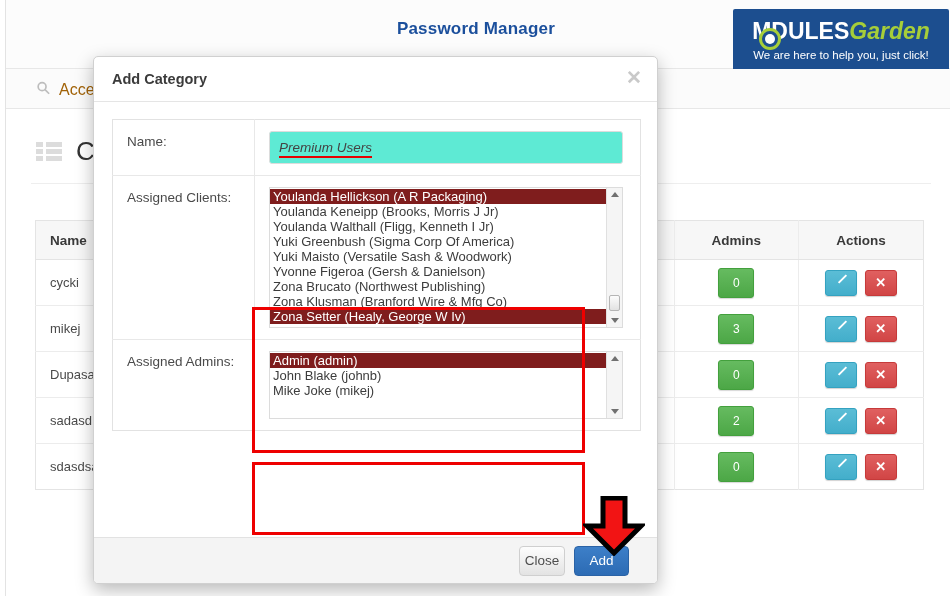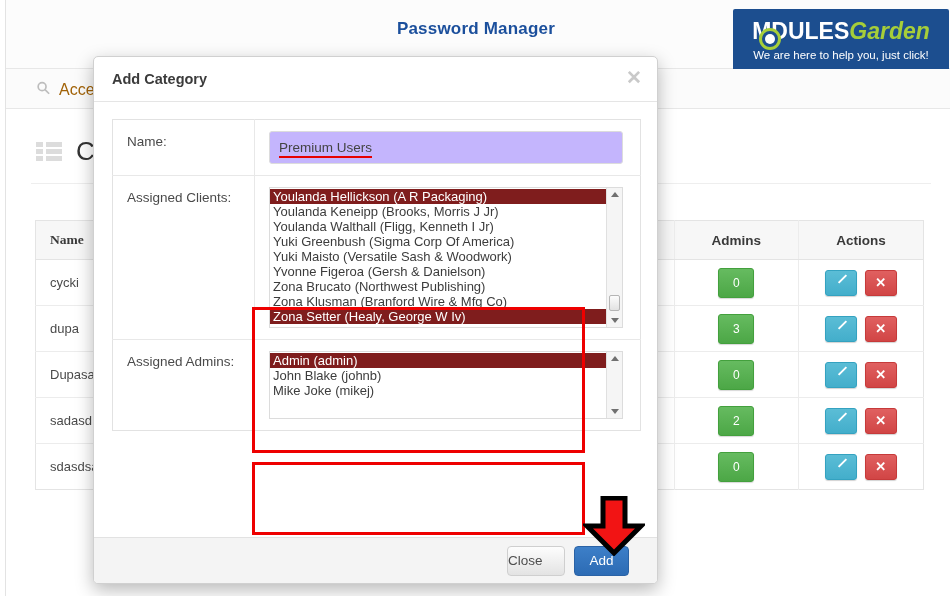--- a/index.html
+++ b/index.html
@@ -171,21 +171,21 @@
     border-right: 1px solid #ececec;
     color: #4a4a4a;
     height: 46px;
     padding: 0 14px;
     vertical-align: middle;
   }
   .dtable td.c { text-align: center; }
   .dtable tr:last-child td { border-bottom: none; }
   .dtable th:last-child, .dtable td:last-child { border-right: none; }
 
-  .col-name { width: 100px; font-family: Liberation Serif, serif; }
+  .col-name { width: 100px; }
   .col-mid  { width: 538px; }
   .col-admins { width: 124px; }
   .col-actions { width: 125px; }
 
   .badge-green {
     display: inline-block;
     min-width: 36px;
     padding: 7px 9px;
     border-radius: 3px;
     background: linear-gradient(#66bb60, #4ca746);
@@ -302,26 +302,27 @@
     padding: 11px 14px 11px 14px;
     vertical-align: top;
     background: #ffffff;
   }
   .row-shade td { background: #f8f8f8; }
 
   .inp {
     width: 354px; height: 33px;
     border: 1px solid #dcdcdc;
     border-radius: 3px;
-    background: #c4b5fd;
+    background: #5eead4;
     padding: 0 9px;
     font-size: 13.5px;
     color: #444444;
     line-height: 31px;
     position: relative;
+    font-style: italic;
   }
   .ta {
     width: 354px; height: 66px;
     border: 1px solid #dcdcdc;
     border-radius: 3px;
     background: #ffffff;
     padding: 7px 9px;
     font-size: 13.5px;
     color: #444444;
     position: relative;
@@ -398,22 +399,23 @@
   .modal-footer {
     position: absolute;
     left: 0; bottom: 0;
     width: 563px; height: 46px;
     background: #f4f4f4;
     border-top: 1px solid #e2e2e2;
   }
   .btn-close {
     position: absolute;
     right: 92px; top: 8px;
-    width: 58px; height: 30px;
+    width: 46px; height: 30px;
     line-height: 28px;
+    text-align: center;
     border-radius: 4px;
     background: linear-gradient(#fdfdfd,#e3e3e3);
     border: 1px solid #cfcfcf;
     color: #4e4e4e;
     font-size: 13.5px;
   }
   .btn-ok {
     position: absolute;
     right: 28px; top: 8px;
     width: 55px; height: 30px;
@@ -488,21 +490,21 @@
           <td></td>
           <td class="c">
             <span class="badge-green">0</span>
           </td>
           <td class="c">
             <span class="btn-sq btn-edit"></span>
             <span class="btn-sq btn-del">✕</span>
           </td>
         </tr>
         <tr>
-          <td>dupa</td>
+          <td>mikej</td>
           <td></td>
           <td class="c">
             <span class="badge-green">3</span>
           </td>
           <td class="c">
             <span class="btn-sq btn-edit"></span>
             <span class="btn-sq btn-del">✕</span>
           </td>
         </tr>
         <tr>

